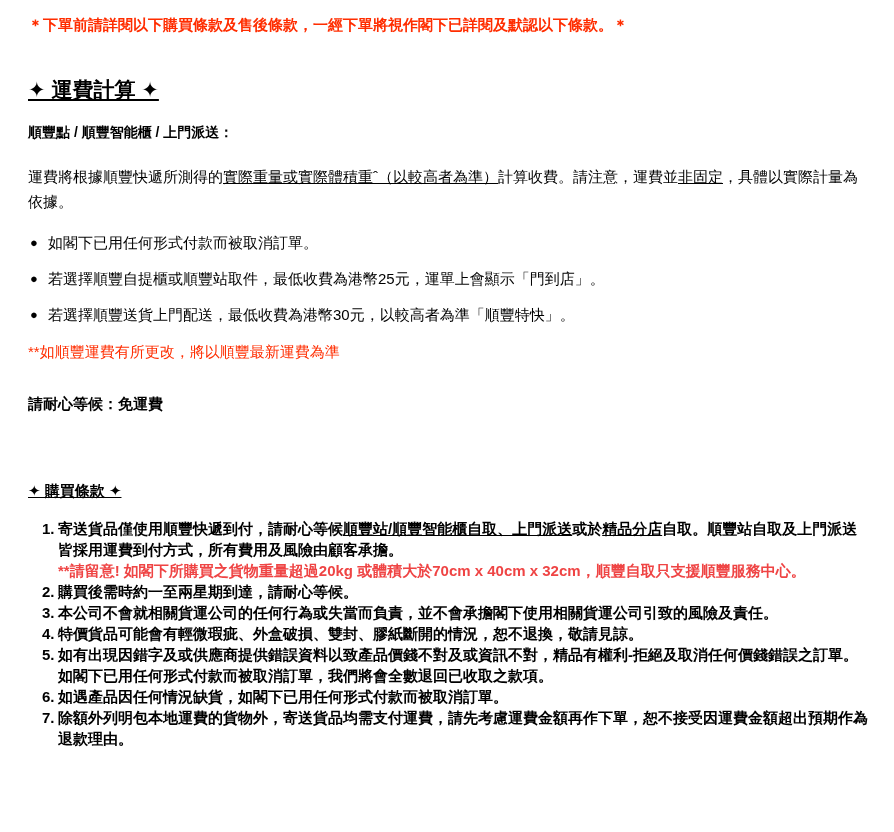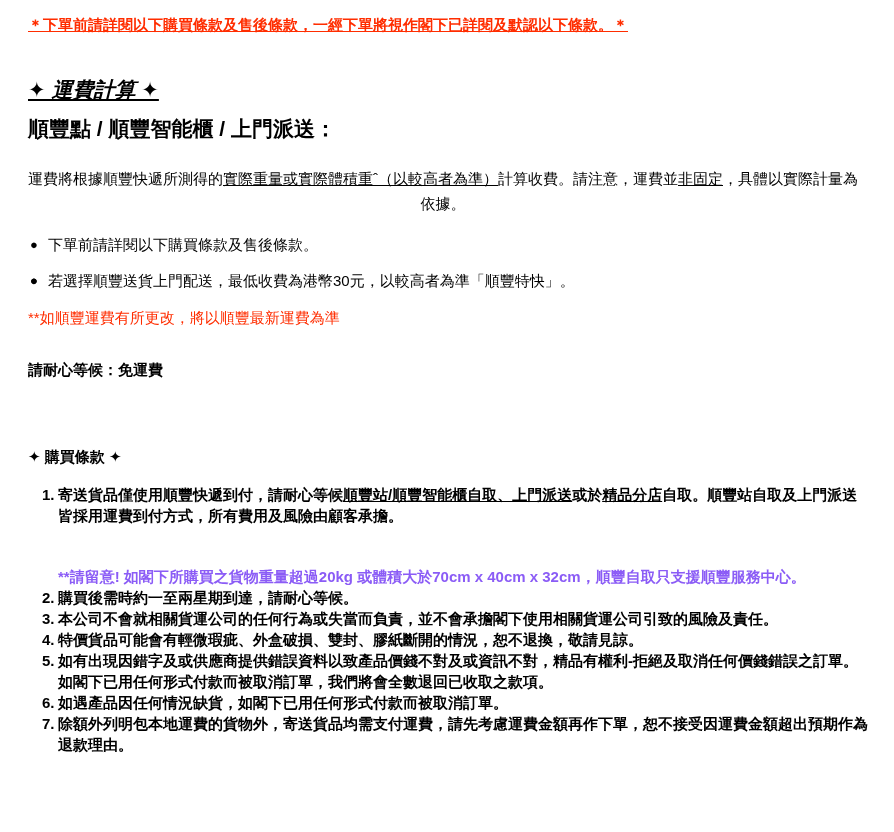--- a/index.html
+++ b/index.html
@@ -12,48 +12,45 @@
     padding: 14px 26px 20px 28px;
     font-size: 15px;
     line-height: 1.4;
   }
   .u { text-decoration: underline; }
 
   .top-notice {
     font-size: 15px;
     font-weight: bold;
     color: #ff2d00;
-    text-decoration: underline;
     margin-bottom: 42px;
   }
   .section-heading {
     font-size: 21px;
     font-weight: bold;
     text-decoration: underline;
     line-height: 1.25;
-    font-style: italic;
   }
   .sub-heading {
-    font-size: 21px;
+    font-size: 14px;
     font-weight: bold;
     line-height: 1.3;
-    margin-top: 12px;
+    margin-top: 20px;
   }
   .banner {
     font-size: 34px;
     font-weight: bold;
     color: #ff2d00;
     margin-top: 36px;
     line-height: 1.1;
   }
   .fee-para {
     margin-top: 23px;
     line-height: 25px;
     max-width: 830px;
-    text-align: center;
   }
   .delivery-intro { margin-top: 23px; line-height: 21px; }
 
   ul.delivery-list {
     list-style: none;
     margin-top: 18px;
   }
   ul.delivery-list li {
     padding-left: 20px;
     position: relative;
@@ -74,61 +71,61 @@
   }
   .pickup-line {
     margin-top: 31px;
     font-weight: bold;
     line-height: 21px;
   }
   .terms-heading {
     margin-top: 66px;
     font-size: 15px;
     font-weight: bold;
+    text-decoration: underline;
     line-height: 21px;
   }
   ol.terms-list {
     list-style: none;
     margin-top: 17px;
     margin-left: 16px;
     font-weight: bold;
   }
   ol.terms-list li {
     position: relative;
     padding-left: 14px;
     line-height: 21px;
   }
   ol.terms-list li .num {
     position: absolute;
     left: -2px;
     top: 0;
   }
   .item-note {
-    color: #8b5cf6;
+    color: #ef4444;
     font-weight: bold;
-    margin-top: 40px;
   }
 </style>
 </head>
 <body>
 
 <div>
 
   <p class="top-notice">＊下單前請詳閱以下購買條款及售後條款，一經下單將視作閣下已詳閱及默認以下條款。＊</p>
 
   <h2 class="section-heading">✦ 運費計算 ✦</h2>
   <h3 class="sub-heading">順豐點 / 順豐智能櫃 / 上門派送：</h3>
 
 
   <p class="fee-para"><span>運費將根據順豐快遞所測得的</span><span class="u">實際重量或實際體積重ˆ（以較高者為準）</span><span>計算收費。請注意，運費並</span><span class="u">非固定</span><span>，具體以實際計量為依據。</span></p>
 
 
   <ul class="delivery-list">
-    <li><span class="blt">●</span><span>下單前請詳閱以下購買條款及售後條款。</span></li>
-    <li><span class="blt">●</span></li>
+    <li><span class="blt">●</span><span>如閣下已用任何形式付款而被取消訂單。</span></li>
+    <li><span class="blt">●</span><span>若選擇順豐自提櫃或順豐站取件，最低收費為港幣25元，運單上會顯示「門到店」。</span></li>
     <li><span class="blt">●</span><span>若選擇順豐送貨上門配送，最低收費為港幣30元，以較高者為準「順豐特快」。</span></li>
   </ul>
 
   <p class="sf-note">**如順豐運費有所更改，將以順豐最新運費為準</p>
 
   <p class="pickup-line">請耐心等候：免運費</p>
 
   <h4 class="terms-heading">✦ 購買條款 ✦</h4>
 
   <ol class="terms-list">

